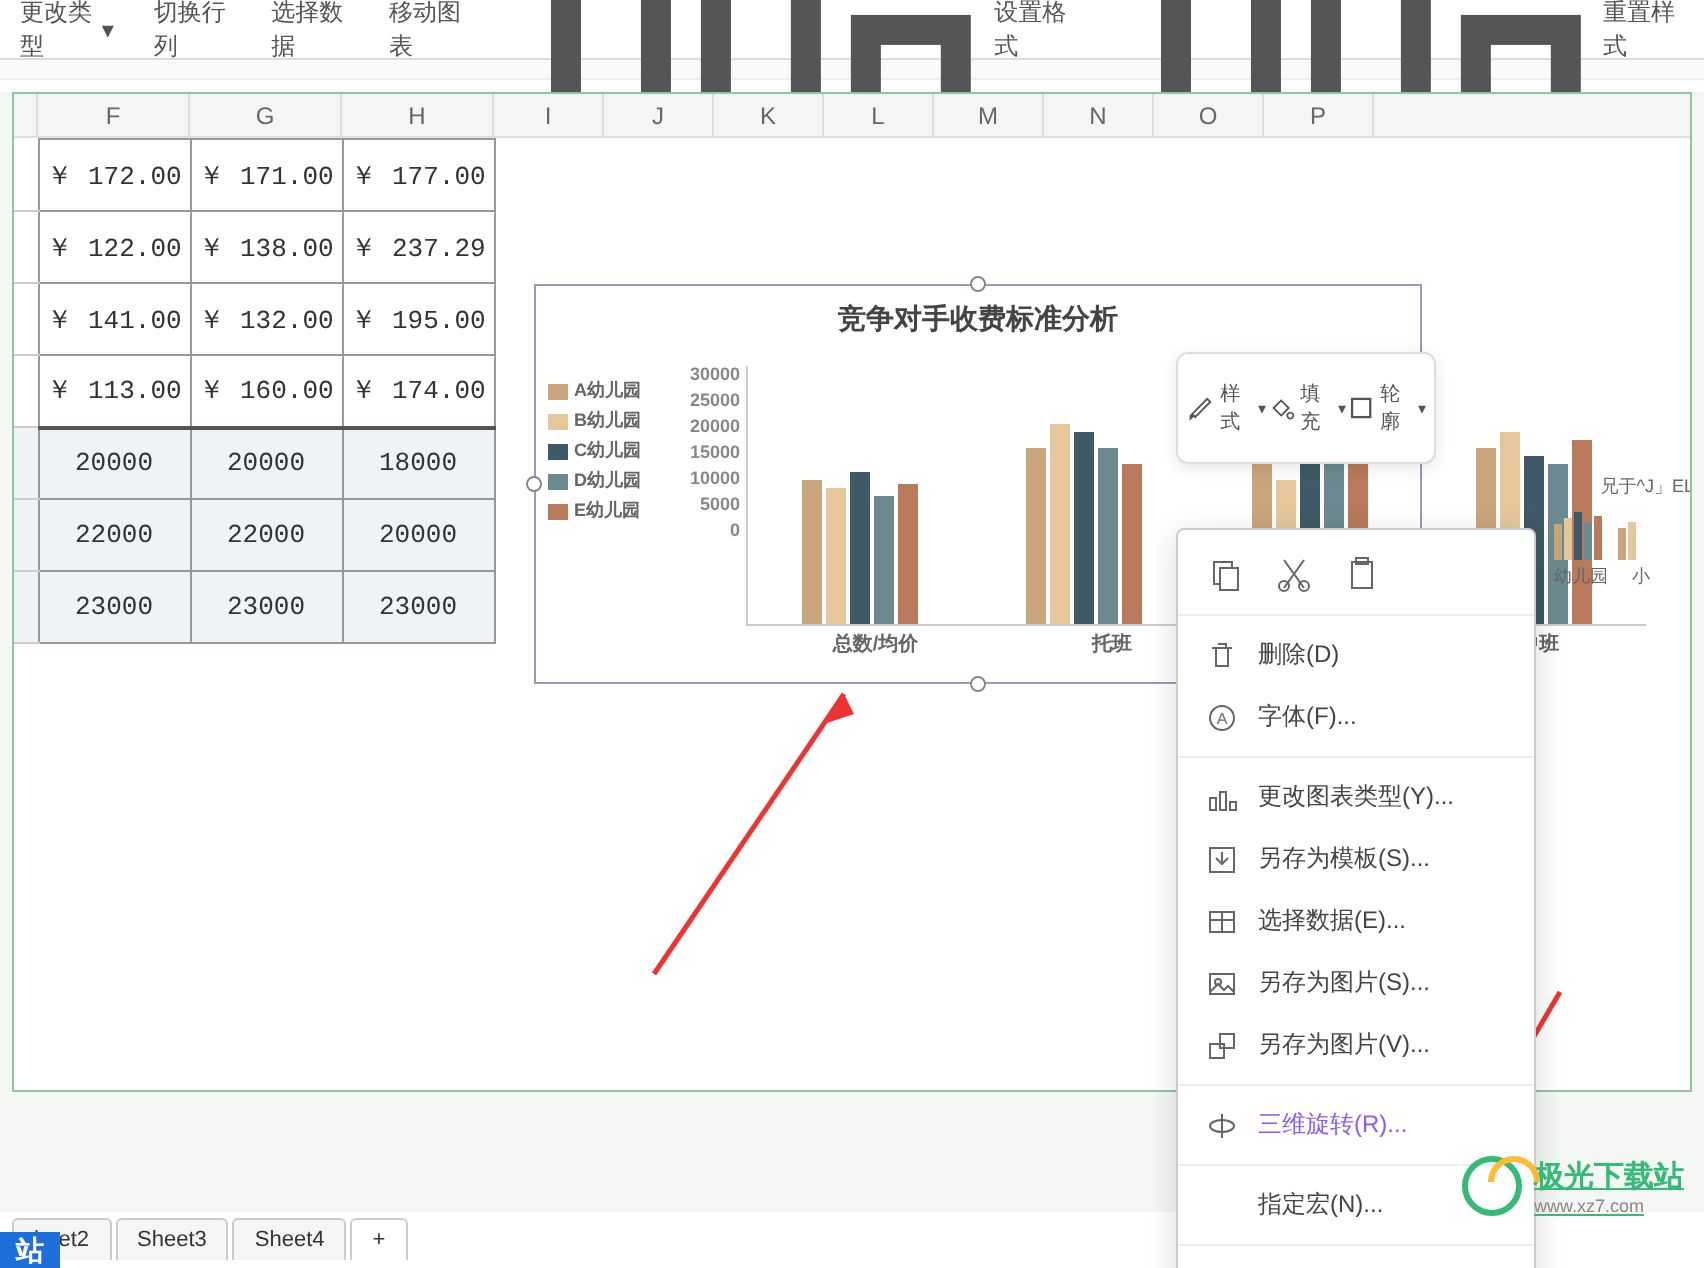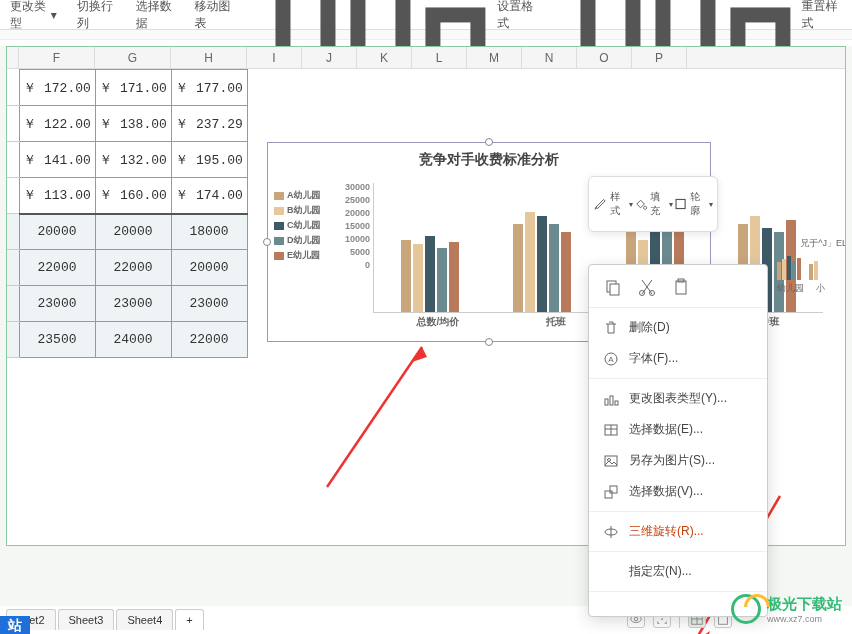--- a/index.html
+++ b/index.html
@@ -42,38 +42,38 @@
 .red-arrow svg line { stroke: #e33; stroke-width: 2.5; }
 .red-arrow svg polygon { fill: #e33; }
 
 .float-tools { position: absolute; top: 130px; left: 588px; width: 130px; height: 56px; background: #fff; border: 1px solid #ddd; border-radius: 6px; box-shadow: 0 2px 8px rgba(0,0,0,0.1); display: flex; justify-content: space-around; align-items: center; padding: 4px; z-index: 5; }
 .float-tools .ft { display: flex; flex-direction: row; align-items: center; gap: 2px; font-size: 10px; color: #555; cursor: pointer; }
 .float-tools .ft .ico { width: 18px; height: 18px; }
 
 .ctx-menu { position: absolute; top: 218px; left: 588px; width: 180px; background: #fff; border: 1px solid #ccc; border-radius: 4px; box-shadow: 0 4px 16px rgba(0,0,0,0.15); z-index: 10; padding: 6px 0; }
 .ctx-item { display: flex; align-items: center; gap: 10px; padding: 7px 14px; cursor: pointer; font-size: 12px; color: #444; }
 .ctx-item .mi { width: 16px; height: 16px; color: #666; flex-shrink: 0; }
-.ctx-item.disabled { color: #c2410c; }
+.ctx-item.disabled { color: #8b5cf6; }
 .ctx-sep { height: 1px; background: #eee; margin: 4px 0; }
 .ctx-toprow { display: flex; gap: 14px; padding: 6px 14px 10px; border-bottom: 1px solid #eee; margin-bottom: 4px; }
 .ctx-toprow .ci { width: 20px; height: 20px; cursor: pointer; }
 
 .mini-chart { position: absolute; top: 190px; left: 770px; width: 70px; height: 60px; font-size: 9px; color: #666; }
 .mini-chart .mb { display: flex; align-items: flex-end; gap: 1px; height: 30px; }
 .mini-chart .mb div { width: 4px; }
 
 .sheet-tabs { position: absolute; bottom: 4px; left: 6px; display: flex; gap: 2px; align-items: center; }
 .sheet-tab { padding: 4px 10px; border: 1px solid #ccc; border-bottom: none; background: #f5f5f5; font-size: 11px; cursor: pointer; border-radius: 3px 3px 0 0; }
 .sheet-tab.plus { background: #fff; }
 
 .status-icons { position: absolute; bottom: 6px; right: 120px; display: flex; gap: 8px; align-items: center; }
 .status-icons .si { width: 18px; height: 18px; border: 1px solid #ccc; border-radius: 3px; cursor: pointer; display: flex; align-items: center; justify-content: center; }
 .status-icons .sep { width: 1px; height: 18px; background: #ccc; }
 
-.watermark { position: absolute; bottom: 10px; right: 10px; display: flex; align-items: center; gap: 6px; font-size: 15px; color: #3b7; font-weight: bold; z-index: 20; }
+.watermark { position: absolute; bottom: 26px; right: 10px; display: flex; align-items: center; gap: 6px; font-size: 15px; color: #3b7; font-weight: bold; z-index: 20; text-decoration: underline; }
 .watermark .logo { width: 30px; height: 30px; border: 3px solid #3b7; border-radius: 50%; position: relative; }
 .watermark .logo::after { content: ''; position: absolute; top: -3px; left: 10px; width: 20px; height: 10px; border: 3px solid #fb3; border-bottom: none; border-radius: 20px 20px 0 0; }
 .watermark .url { font-size: 9px; color: #888; font-weight: normal; display: block; }
 .bluebar { position: absolute; bottom: 0; left: 0; width: 30px; height: 18px; background: #1e6fd9; color: #fff; font-size: 14px; font-weight: bold; text-align: center; line-height: 18px; }
 
 .chart-container .handle.tm { top: -5px; left: 50%; margin-left: -4px; }
 .chart-container .handle.bm { bottom: -5px; left: 50%; margin-left: -4px; }
 .chart-container .handle.lm { top: 50%; left: -5px; margin-top: -4px; }
 
 svg.ico-svg { width: 100%; height: 100%; }
@@ -172,26 +172,20 @@
               <td class="edge"></td>
               <td class="">22000</td>
               <td class="">22000</td>
               <td class="">20000</td>
             </tr>
             <tr>
               <td class="edge"></td>
               <td class="">23000</td>
               <td class="">23000</td>
               <td class="">23000</td>
-            </tr>
-            <tr>
-              <td class="edge"></td>
-              <td class="">23500</td>
-              <td class="">24000</td>
-              <td class="">22000</td>
             </tr>
           </tbody>
       </table>
     </div>
 
     <div class="chart-container">
       <div class="handle tm"></div>
       <div class="handle bm"></div>
       <div class="handle lm"></div>
       <div class="chart-title">竞争对手收费标准分析</div>
@@ -348,39 +342,46 @@
     <div class="ctx-item">
         <svg class="mi" viewBox="0 0 16 16">
           <rect x="2" y="8" width="3" height="6" fill="none" stroke="currentColor"></rect>
           <rect x="7" y="5" width="3" height="9" fill="none" stroke="currentColor"></rect>
           <rect x="12" y="10" width="3" height="4" fill="none" stroke="currentColor"></rect>
         </svg>
         <span>更改图表类型(Y)...</span>
       </div>
     <div class="ctx-item">
         <svg class="mi" viewBox="0 0 16 16">
+          <rect x="2" y="2" width="12" height="12" fill="none" stroke="currentColor"></rect>
+          <path d="M8 4 v5 M5 7 l3 3 l3 -3" fill="none" stroke="currentColor"></path>
+        </svg>
+        <span>另存为模板(S)...</span>
+      </div>
+    <div class="ctx-item">
+        <svg class="mi" viewBox="0 0 16 16">
           <rect x="2" y="3" width="12" height="10" fill="none" stroke="currentColor"></rect>
           <path d="M2 7 h12 M8 3 v10" stroke="currentColor"></path>
         </svg>
         <span>选择数据(E)...</span>
       </div>
     <div class="ctx-item">
         <svg class="mi" viewBox="0 0 16 16">
           <rect x="2" y="3" width="12" height="10" fill="none" stroke="currentColor"></rect>
           <circle cx="6" cy="7" r="1.5" fill="none" stroke="currentColor"></circle>
           <path d="M2 12 l4 -4 l3 3 l2 -2 l3 3" fill="none" stroke="currentColor"></path>
         </svg>
         <span>另存为图片(S)...</span>
       </div>
     <div class="ctx-item">
         <svg class="mi" viewBox="0 0 16 16">
           <rect x="2" y="7" width="7" height="7" fill="none" stroke="currentColor"></rect>
           <rect x="7" y="2" width="7" height="7" fill="none" stroke="currentColor"></rect>
         </svg>
-        <span>选择数据(V)...</span>
+        <span>另存为图片(V)...</span>
       </div>
     <div class="ctx-sep"></div>
     <div class="ctx-item disabled">
         <svg class="mi" viewBox="0 0 16 16">
           <ellipse cx="8" cy="8" rx="6" ry="3" fill="none" stroke="currentColor"></ellipse>
           <path d="M8 2 v12" stroke="currentColor"></path>
         </svg>
         <span>三维旋转(R)...</span>
       </div>
     <div class="ctx-sep"></div>

